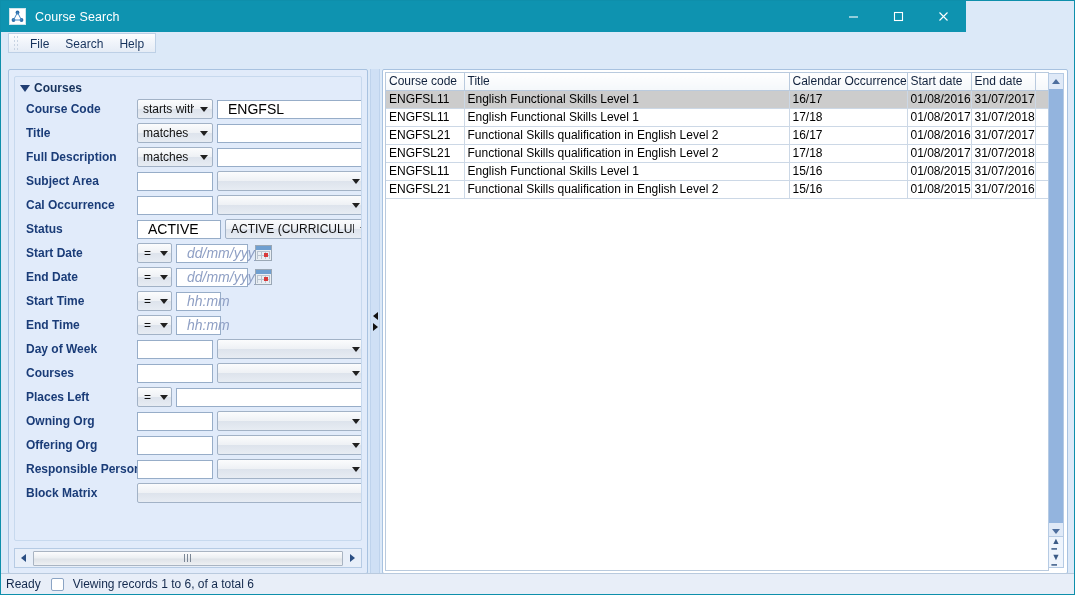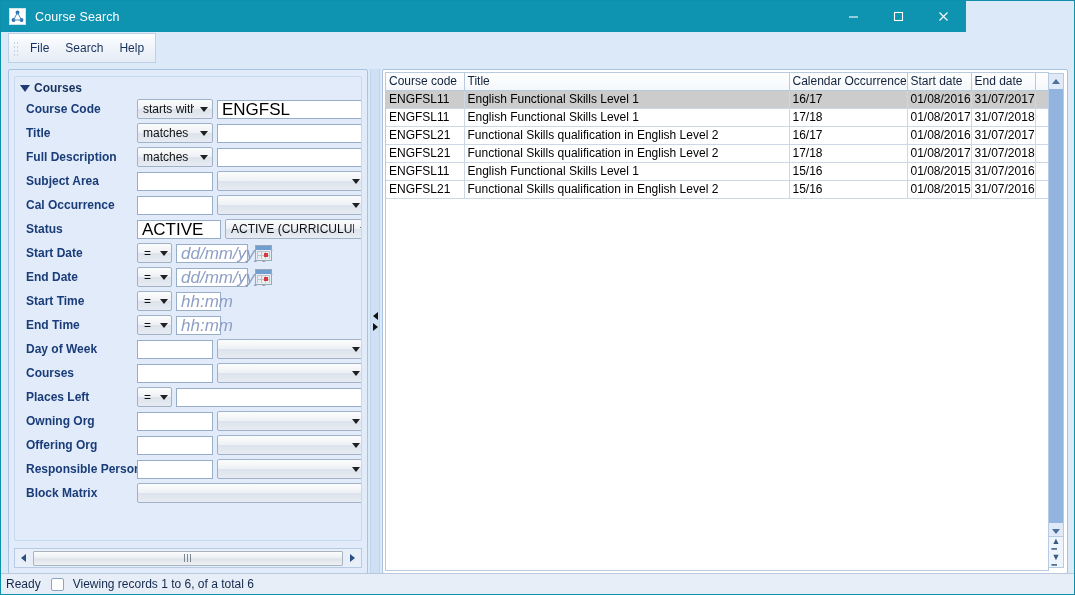--- a/index.html
+++ b/index.html
@@ -49,24 +49,24 @@
     color: #ffffff;
   }
   .win-btn svg { display: block; }
 
   
   .menubar-wrap {
     position: absolute; top: 32px; left: 7px;
     width: 1060px; height: 28px;
   }
   .menubar {
-    width: 148px; height: 30px;
+    width: 148px; height: 20px;
     background: linear-gradient(to bottom, #fdfeff 0%, #f0f4fa 50%, #e5ecf6 100%);
     border: 1px solid #bdd0e6;
-    display: flex; align-items: center;
+    display: flex; align-items: flex-start;
     position: relative;
   }
   .grip {
     width: 7px; height: 17px;
     margin-left: 3px; margin-right: 3px;
     background-image: radial-gradient(#c8d4e3 40%, transparent 41%);
     background-size: 3px 4px;
     background-position: 1px 1px;
   }
   .menu-item {
@@ -120,23 +120,23 @@
     white-space: nowrap;
   }
   .fctrls { display: flex; align-items: center; gap: 4px; }
 
   
   .txt {
     height: 19px;
     background: #ffffff;
     border: 1px solid #97adc8;
     font-family: "Liberation Sans", sans-serif;
-    font-size: 17px;
+    font-size: 14px;
     color: #000;
-    padding: 0 4px;
+    padding: 0 10px;
     line-height: 17px;
     outline: none;
   }
   .placeholder {
     color: #8e9fc4;
     font-style: italic;
   }
   .combo {
     height: 20px;
     background: linear-gradient(to bottom,#fbfcfd 0%,#eef1f5 48%,#dde3ec 50%,#e7ecf3 100%);

